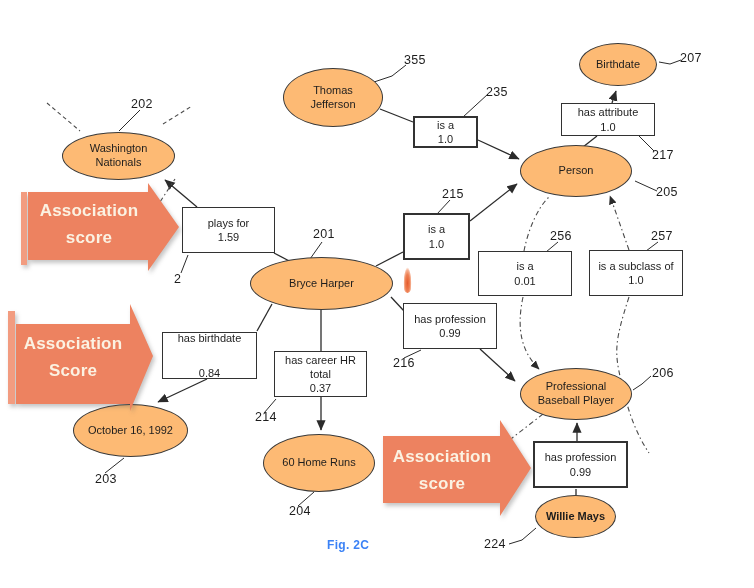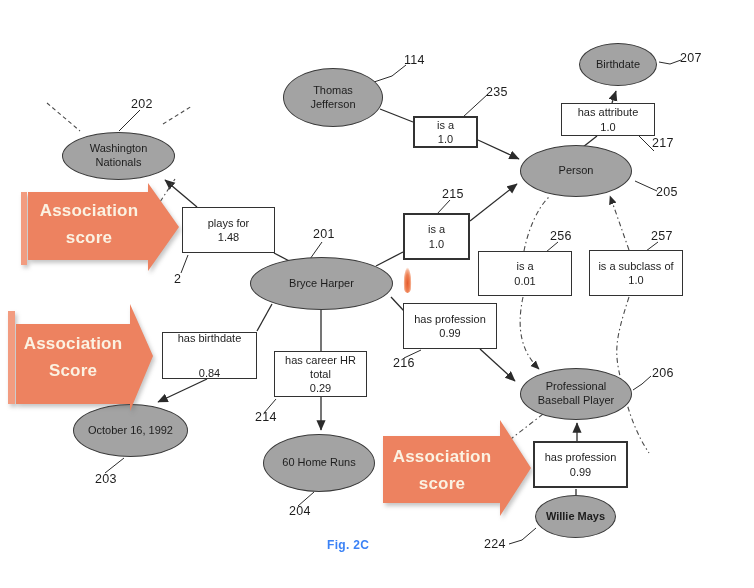--- a/index.html
+++ b/index.html
@@ -2,21 +2,21 @@
 <html><head>
 <meta charset="utf-8">
 <style>
   html,body{margin:0;padding:0;background:#fff;}
   .stage{
     position:relative;width:754px;height:588px;background:#ffffff;overflow:hidden;
     font-family:"Liberation Sans", sans-serif;color:#1d1d1d;
   }
   svg.edges{position:absolute;left:0;top:0;z-index:1;}
   .ellipse{
-    position:absolute;z-index:2;background:#a3a3a3;border:1.4px solid #3a3a3a;border-radius:50%;
+    position:absolute;z-index:2;background:#fdba74;border:1.4px solid #3a3a3a;border-radius:50%;
     display:flex;align-items:center;justify-content:center;text-align:center;
     font-size:11px;line-height:1.25;color:#1d1d1d;box-sizing:border-box;padding:2px 8px;
   }
   .box{
     position:absolute;z-index:2;background:#fff;border:1.6px solid #323232;
     display:flex;flex-direction:column;align-items:center;justify-content:center;text-align:center;
     font-size:11px;line-height:1.3;color:#1d1d1d;box-sizing:border-box;padding:10px 3px;
   }
   .ref{
     position:absolute;z-index:3;font-size:12.5px;color:#1d1d1d;letter-spacing:.3px;
@@ -125,21 +125,21 @@
   </div>
   <div class="ellipse" style="left:520px;top:368px;width:112px;height:52px;">
     <span>Professional Baseball Player</span>
   </div>
   <div class="ellipse" style="left:535px;top:495px;width:81px;height:43px;padding:2px 4px;font-weight:bold;">
     <span>Willie Mays</span>
   </div>
 
   <div class="box" style="left:182px;top:207px;width:93px;height:46px;">
     <span>plays for</span>
-    <span>1.48</span>
+    <span>1.59</span>
   </div>
   <div class="box" style="left:413px;top:116px;width:65px;height:32px;border-width:2px;">
     <span>is a</span>
     <span>1.0</span>
   </div>
   <div class="box" style="left:403px;top:213px;width:67px;height:47px;border-width:2px;">
     <span>is a</span>
     <span>1.0</span>
   </div>
   <div class="box" style="left:561px;top:103px;width:94px;height:33px;">
@@ -157,32 +157,32 @@
   <div class="box" style="left:403px;top:303px;width:94px;height:46px;">
     <span>has profession</span>
     <span>0.99</span>
   </div>
   <div class="box" style="left:162px;top:332px;width:95px;height:47px;gap:21px;">
     <span>has birthdate</span>
     <span>0.84</span>
   </div>
   <div class="box" style="left:274px;top:351px;width:93px;height:46px;">
     <span>has career HR total</span>
-    <span>0.29</span>
+    <span>0.37</span>
   </div>
   <div class="box" style="left:533px;top:441px;width:95px;height:47px;border-width:2px;">
     <span>has profession</span>
     <span>0.99</span>
   </div>
 
   <span class="ref" style="left:131px;top:97px;">202</span>
-  <span class="ref" style="left:404px;top:53px;">114</span>
+  <span class="ref" style="left:404px;top:53px;">355</span>
   <span class="ref" style="left:486px;top:85px;">235</span>
   <span class="ref" style="left:680px;top:51px;">207</span>
-  <span class="ref" style="left:652px;top:136px;">217</span>
+  <span class="ref" style="left:652px;top:148px;">217</span>
   <span class="ref" style="left:656px;top:185px;">205</span>
   <span class="ref" style="left:442px;top:187px;">215</span>
   <span class="ref" style="left:313px;top:227px;">201</span>
   <span class="ref" style="left:550px;top:229px;">256</span>
   <span class="ref" style="left:651px;top:229px;">257</span>
   <span class="ref" style="left:174px;top:272px;">2</span>
   <span class="ref" style="left:393px;top:356px;">216</span>
   <span class="ref" style="left:652px;top:366px;">206</span>
   <span class="ref" style="left:255px;top:410px;">214</span>
   <span class="ref" style="left:95px;top:472px;">203</span>

